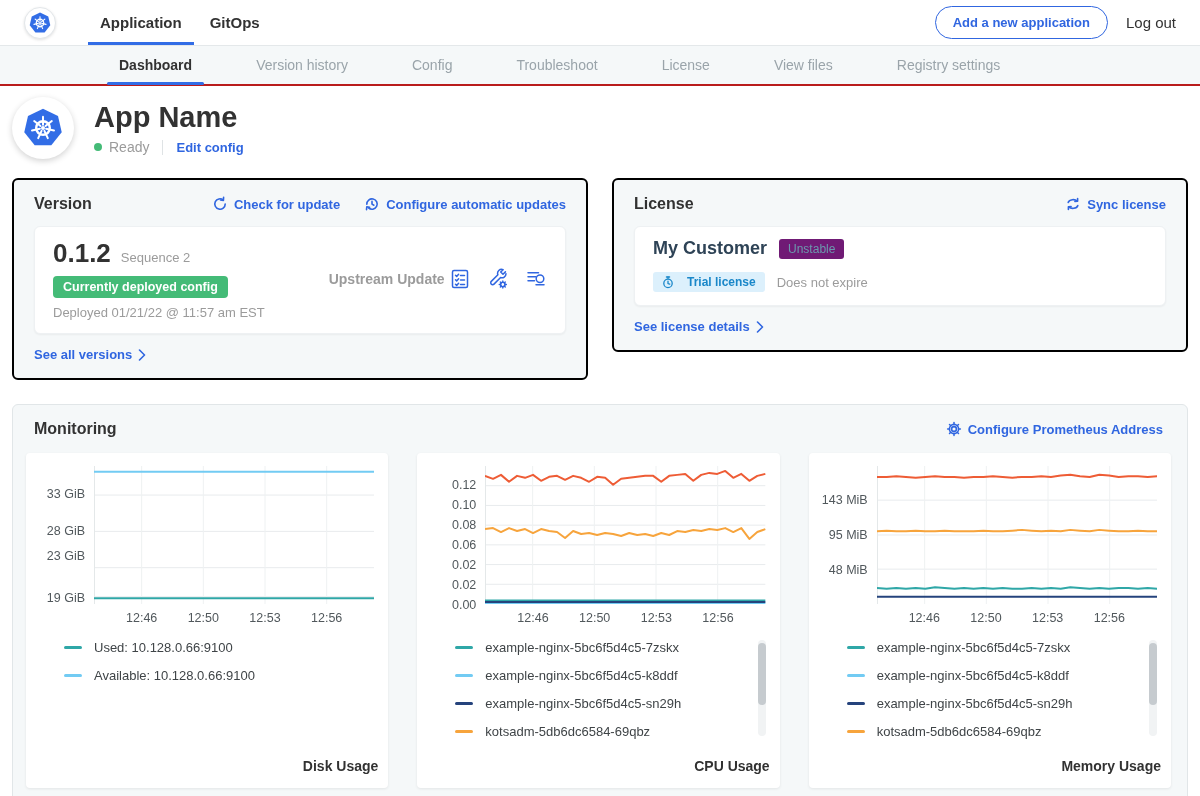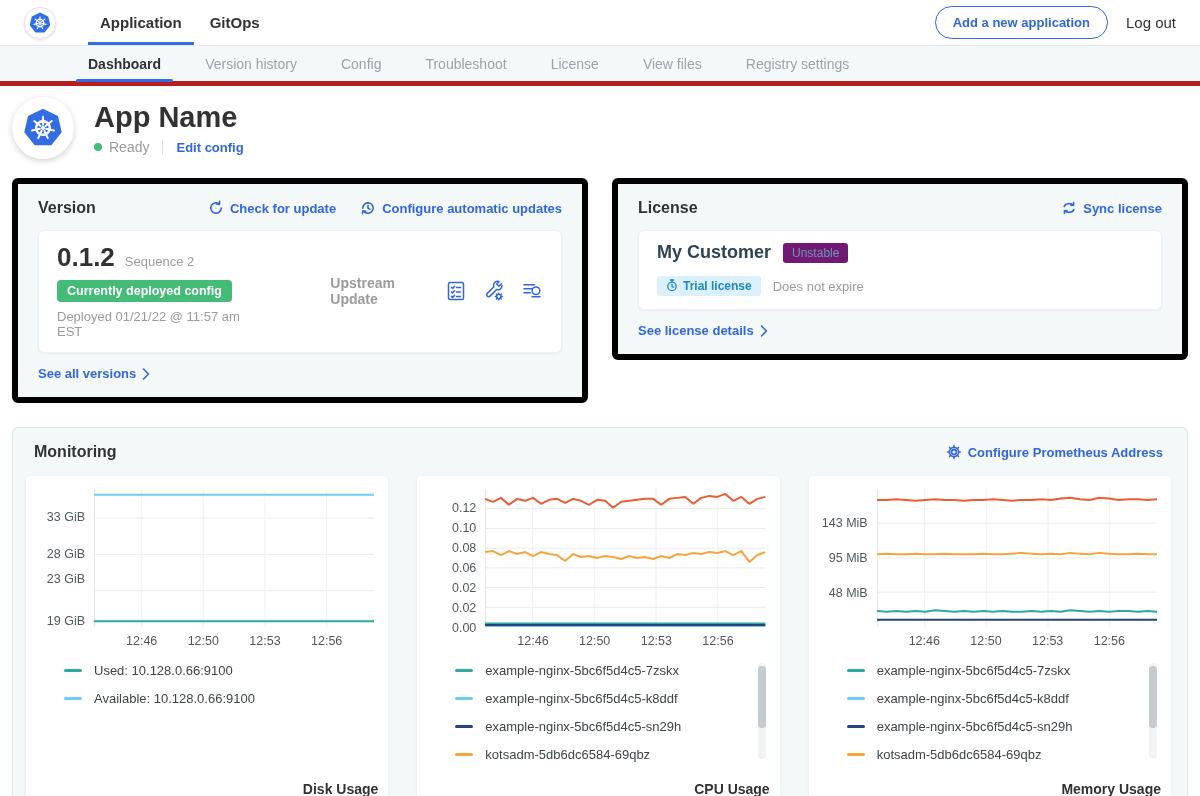--- a/index.html
+++ b/index.html
@@ -19,42 +19,42 @@
     line-height:45px; position:relative; cursor:pointer; }
   .nav-tab.active::after { content:""; position:absolute; left:2px; right:2px; bottom:0;
     height:3px; background:#326de6; }
   .topnav-right { margin-left:auto; display:flex; align-items:center; gap:18px; }
   .add-app-btn { border:1px solid #3066e0; color:#3066e0; background:#fff;
     font-family:inherit; font-weight:bold; font-size:13px; padding:8px 17px;
     border-radius:18px; cursor:pointer; }
   .logout { font-size:15px; color:#323232; cursor:pointer; }
   
   .subnav { height:41px; background:#f5f8f9; border-top:1px solid #e4e8ea;
-    border-bottom:5px solid #b91c1c; display:flex; align-items:stretch;
-    padding-left:76px; gap:20px; }
+    border-bottom:2px solid #b91c1c; display:flex; align-items:stretch;
+    padding-left:107px; gap:40px; }
   .subnav-tab { font-size:14px; color:#9aa4aa; display:flex; align-items:center;
     padding:0 12px; position:relative; cursor:pointer; white-space:nowrap; }
   .subnav-tab.active { color:#323232; font-weight:bold; }
   .subnav-tab.active::after { content:""; position:absolute; left:0; right:0; bottom:-1px;
     height:3px; background:#326de6; border-radius:2px; }
   
   .app-header { display:flex; align-items:center; height:84px; padding:6px 24px 6px 12px; }
   .avatar { width:62px; height:62px; border-radius:50%; background:#fff; flex:none;
     box-shadow:0 2px 6px rgba(0,0,0,.18); display:flex; align-items:center; justify-content:center; }
   .app-title-block { margin-left:20px; }
   .app-name { font-size:29px; margin:0; font-weight:bold; color:#323232; }
   .app-status-row { display:flex; align-items:center; gap:7px; margin-top:5px; font-size:14px; }
   .status-dot { width:8px; height:8px; border-radius:50%; background:#44bb77; flex:none; }
   .status-text { color:#9b9b9b; }
   .vert-divider { width:1px; height:15px; background:#dfe3e5; margin:0 6px; }
   .edit-config { color:#3066e0; font-size:13px; font-weight:bold; cursor:pointer; }
   
   .main { padding:8px 12px 0; }
   .cards-row { display:flex; gap:24px; align-items:flex-start; }
-  .section-card { background:#f5f8f9; border:6px solid #000000; border-radius:6px;
+  .section-card { background:#f5f8f9; border:2px solid #000000; border-radius:6px;
     padding:15px 20px 16px; flex:1; }
   .section-header { display:flex; align-items:center; }
   .section-title { font-size:16px; font-weight:bold; color:#323232; }
   .header-links { margin-left:auto; display:flex; gap:24px; }
   .icon-link { display:flex; align-items:center; gap:6px; color:#3066e0;
     font-size:13px; font-weight:bold; cursor:pointer; white-space:nowrap; }
   svg.lnk { stroke:#3066e0; fill:none; stroke-width:1.6; stroke-linecap:round; stroke-linejoin:round; flex:none; }
   .white-card { background:#fff; border-radius:6px; border:1px solid #eef1f3;
     box-shadow:0 1px 2px rgba(0,0,0,.05); margin-top:13px; padding:11px 18px 13px; }
   .see-link { display:flex; align-items:center; gap:6px; color:#3066e0; font-size:13px;
@@ -69,21 +69,21 @@
   .deployed-at { margin-top:7px; font-size:13px; color:#9b9b9b; }
   .version-source { font-size:14px; font-weight:bold; color:#9b9b9b; margin-left:64px; }
   .version-actions { margin-left:auto; display:flex; gap:16px; align-items:center; }
   svg.action-ic { stroke:#3066e0; fill:none; stroke-width:1.5; stroke-linecap:round;
     stroke-linejoin:round; cursor:pointer; }
   
   .customer-row { display:flex; align-items:center; gap:12px; }
   .customer-name { font-size:18px; font-weight:bold; color:#2e4356; }
   .channel-badge { background:#701a75; color:#6c98ae; font-size:12px; padding:3px 9px; border-radius:3px; }
   .license-row2 { display:flex; align-items:center; gap:12px; margin-top:13px; }
-  .trial-badge { display:flex; align-items:flex-start; gap:5px; background:#dcf0fc; color:#1a87c9;
+  .trial-badge { display:flex; align-items:flex-end; gap:13px; background:#dcf0fc; color:#1a87c9;
     font-weight:bold; font-size:12px; padding:3px 9px; border-radius:3px; }
   svg.trial-ic { stroke:#1a87c9; fill:none; stroke-width:1.3; stroke-linecap:round; }
   .expiry { color:#9b9b9b; font-size:13px; }
   
   .monitoring-section { margin-top:24px; background:#f5f8f9; border:1px solid #e1e6e8;
     border-radius:6px; padding:15px 16px 14px 13px; }
   .monitoring-header { display:flex; align-items:center; padding:0 8px; }
   #charts-row { display:flex; gap:29px; margin-top:15px; align-items:stretch; }
   .chart-card { flex:1; background:#fff; border-radius:4px; box-shadow:0 1px 3px rgba(0,0,0,.08);
     padding:13px 10px 14px; display:flex; flex-direction:column; }

